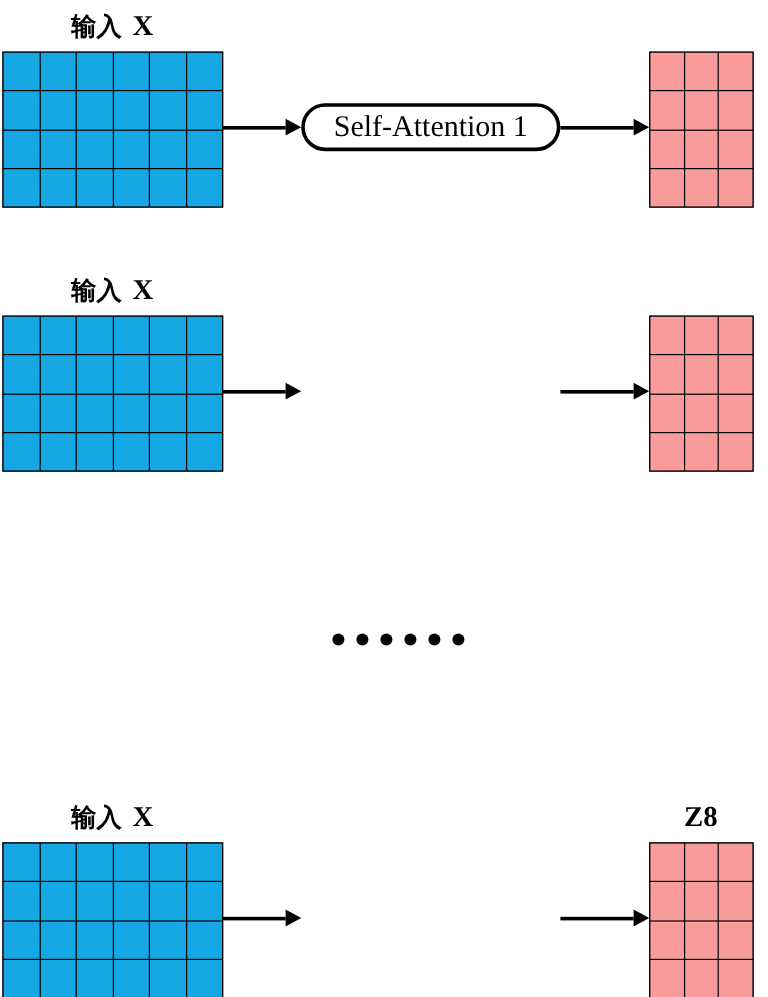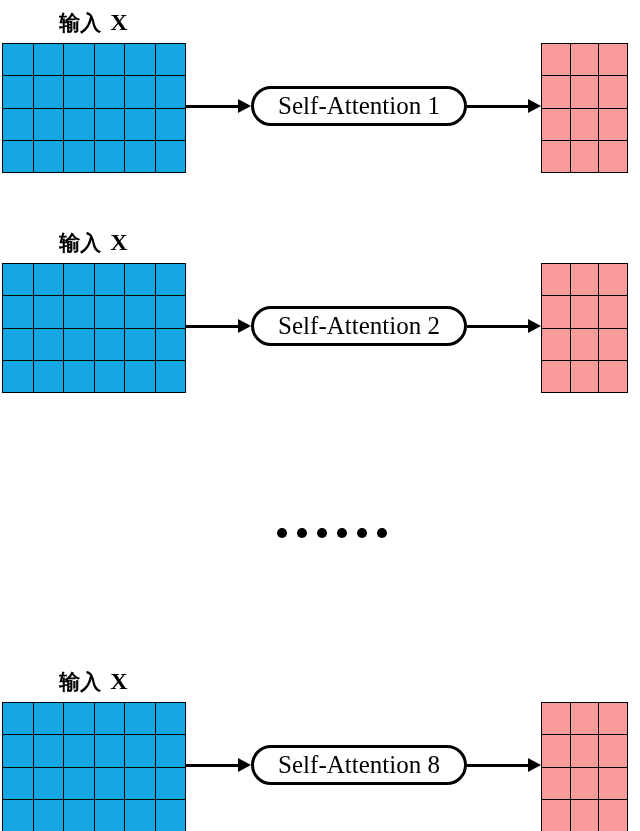--- a/index.html
+++ b/index.html
@@ -134,23 +134,20 @@
         <div class="cell" style="background: rgb(20, 167, 227);"></div>
         <div class="cell" style="background: rgb(20, 167, 227);"></div>
         <div class="cell" style="background: rgb(20, 167, 227);"></div>
         <div class="cell" style="background: rgb(20, 167, 227);"></div>
         <div class="cell" style="background: rgb(20, 167, 227);"></div>
       </div>
     <div class="arrow arrow1">
       <span class="shaft"></span>
       <span class="head"></span>
     </div>
-    <div class="attn-box">
-      <span>Self-Attention 2</span>
-    </div>
     <div class="arrow arrow2">
       <span class="shaft"></span>
       <span class="head"></span>
     </div>
     <div class="matrix output-matrix" style="grid-template-columns: repeat(3, 1fr); grid-template-rows: repeat(4, 1fr);">
         <div class="cell" style="background: rgb(250, 155, 155);"></div>
         <div class="cell" style="background: rgb(250, 155, 155);"></div>
         <div class="cell" style="background: rgb(250, 155, 155);"></div>
         <div class="cell" style="background: rgb(250, 155, 155);"></div>
         <div class="cell" style="background: rgb(250, 155, 155);"></div>
@@ -201,27 +198,25 @@
         <div class="cell" style="background: rgb(20, 167, 227);"></div>
         <div class="cell" style="background: rgb(20, 167, 227);"></div>
         <div class="cell" style="background: rgb(20, 167, 227);"></div>
         <div class="cell" style="background: rgb(20, 167, 227);"></div>
         <div class="cell" style="background: rgb(20, 167, 227);"></div>
       </div>
     <div class="arrow arrow1">
       <span class="shaft"></span>
       <span class="head"></span>
     </div>
-    <div class="attn-box">
-      <span>Self-Attention 8</span>
-    </div>
     <div class="arrow arrow2">
       <span class="shaft"></span>
       <span class="head"></span>
     </div>
+    <div class="lbl z-lbl">Z8</div>
     <div class="matrix output-matrix" style="grid-template-columns: repeat(3, 1fr); grid-template-rows: repeat(4, 1fr);">
         <div class="cell" style="background: rgb(250, 155, 155);"></div>
         <div class="cell" style="background: rgb(250, 155, 155);"></div>
         <div class="cell" style="background: rgb(250, 155, 155);"></div>
         <div class="cell" style="background: rgb(250, 155, 155);"></div>
         <div class="cell" style="background: rgb(250, 155, 155);"></div>
         <div class="cell" style="background: rgb(250, 155, 155);"></div>
         <div class="cell" style="background: rgb(250, 155, 155);"></div>
         <div class="cell" style="background: rgb(250, 155, 155);"></div>
         <div class="cell" style="background: rgb(250, 155, 155);"></div>

